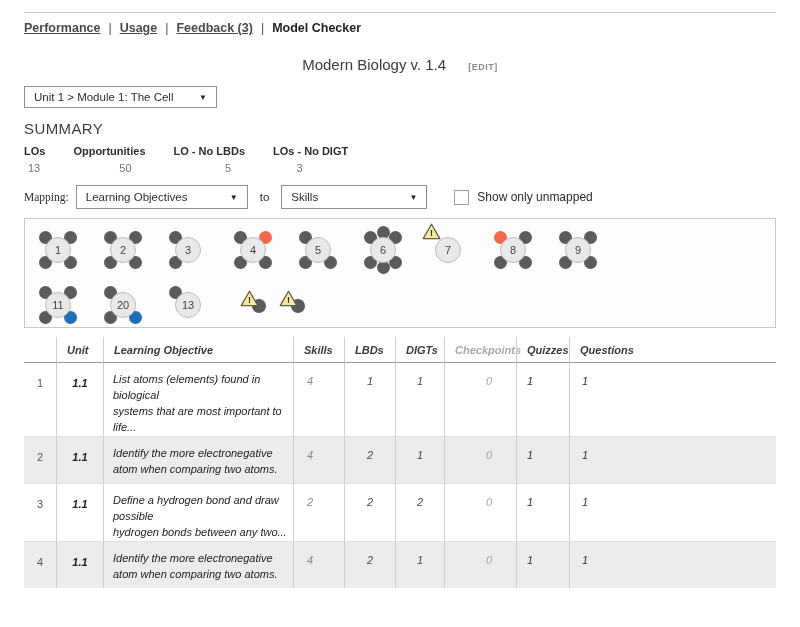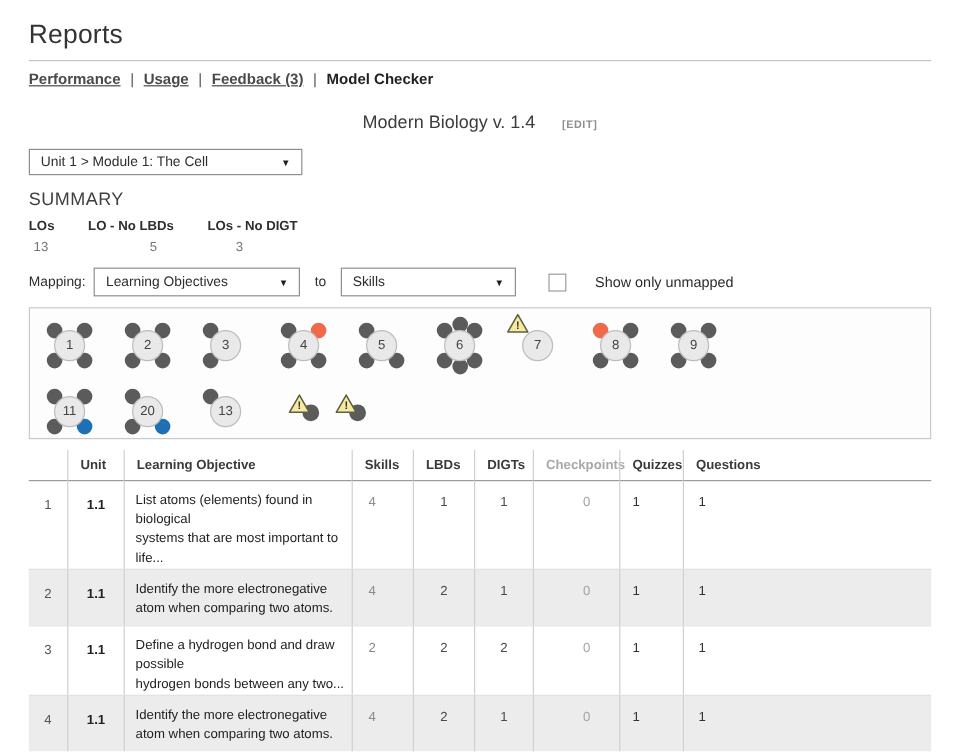--- a/index.html
+++ b/index.html
@@ -12,40 +12,40 @@
   .tabs{margin-top:8px;font-size:12.5px;color:#4d4d4d;}
   .tab{font-weight:600;color:#4a4a4a;text-decoration:underline;cursor:pointer;}
   .tab.active{font-weight:700;color:#1f1f1f;text-decoration:none;}
   .tab-sep{margin:0 8px;color:#555;font-weight:400;}
 
   .course-row{margin-top:21px;font-size:15px;color:#3c3c3c;text-align:center;}
   .edit{font-size:9px;font-weight:700;color:#8f8f8f;margin-left:18px;letter-spacing:.5px;cursor:pointer;}
 
   .select{display:flex;align-items:center;justify-content:space-between;border:1px solid #8f8f8f;
           background:#fff;height:22px;padding:0 9px;font-size:11.5px;color:#2e2e2e;cursor:pointer;box-sizing:border-box;}
-  .module-select{width:228px;margin-top:13px;text-align:center;}
+  .module-select{width:193px;margin-top:13px;text-align:center;}
   .chev{font-size:8px;color:#1f1f1f;margin-left:8px;}
 
   .summary{margin-top:12px;}
   .summary-h{font-size:15px;color:#3f3f3f;letter-spacing:.4px;}
   .stats{display:flex;margin-top:8px;}
   .stat{margin-right:28px;}
   .stat-label{font-size:11px;font-weight:700;color:#2e2e2e;}
   .stat-value{font-size:11px;color:#757575;margin-top:5px;}
   .stat .stat-value{text-align:right;padding-right:14px;}
   .stat.s0 .stat-value{text-align:left;padding-left:4px;padding-right:0;}
   .stat.s3 .stat-value{text-align:center;padding-right:22px;}
 
   .mapping{margin-top:11px;display:flex;align-items:center;font-size:11.5px;color:#2e2e2e;}
-  .map-label{margin-right:7px;}
+  .map-label{margin-right:7px;font-family:Liberation Serif, serif;}
   .dd1{width:172px;height:24px;}
   .dd2{width:146px;height:24px;}
   .to{margin:0 12px;}
   .cb{width:13px;height:13px;border:1px solid #9d9d9d;background:#fff;margin-left:27px;display:inline-block;cursor:pointer;}
-  .cb-label{margin-left:24px;font-size:12px;color:#2b2b2b;}
+  .cb-label{margin-left:8px;font-size:12px;color:#2b2b2b;}
 
   .diagram{margin-top:9px;border:1px solid #c9c9c9;background:#fdfdfd;height:110px;box-sizing:border-box;padding:8px 10px;}
   .mrow{display:flex;gap:19px;align-items:flex-start;}
   .mrow + .mrow{margin-top:9px;}
   .mnode{position:relative;width:46px;height:46px;flex:0 0 auto;cursor:pointer;}
   .mnode .core{position:absolute;left:10px;top:10px;width:26px;height:26px;border-radius:50%;
     background:#e9e9e9;border:1px solid #bdbdbd;z-index:2;display:flex;align-items:center;justify-content:center;
     font-size:11px;color:#444;box-sizing:border-box;}
   .mdot{position:absolute;width:13px;height:13px;border-radius:50%;z-index:1;}
   .pos-nw{left:4px;top:4px}.pos-ne{right:4px;top:4px}.pos-sw{left:4px;bottom:4px}.pos-se{right:4px;bottom:4px}
@@ -54,60 +54,63 @@
   .warn-ex{position:absolute;left:0;top:4px;width:19px;text-align:center;font-size:9px;font-weight:700;color:#2e2e2e;line-height:12px;}
   .unmapped{position:relative;width:32px;height:30px;margin-top:8px;flex:0 0 auto;cursor:pointer;}
   .unmapped .warn{left:0;top:0;}
   .unmapped .udot{position:absolute;left:12px;top:9px;width:14px;height:14px;border-radius:50%;z-index:1;}
   .mnode + .unmapped{margin-left:10px;}
   .unmapped + .unmapped{margin-left:-12px;}
 
   .lo-table{margin-top:9px;display:grid;grid-template-columns:32px 47px 190px 51px 51px 49px 72px 53px 1fr;}
   .th{font-size:11px;font-weight:700;color:#3a3a3a;padding:7px 4px 6px 10px;border-bottom:1px solid #9a9a9a;box-sizing:border-box;}
   .th.muted{color:#a8a8a8;}
-  .vl{border-left:1px solid #cfcfcf;}
+  .vl{border-left:1px solid #cfcfcf;font-style:italic;}
   .td{font-size:11px;color:#4a4a4a;padding-top:12px;min-height:47px;box-sizing:border-box;}
   .td.shade{background:#ececec;}
   .td.rt{border-top:1px solid #e3e3e3;}
   .c-idx{text-align:center;padding-top:14px;color:#555;}
   .c-unit{text-align:center;font-weight:700;color:#222;padding-top:14px;}
   .c-lo{padding:9px 5px 0 9px;color:#222;line-height:1.45;white-space:pre-line;}
   .c-skills{padding-left:13px;color:#8a8a8a;}
   .c-lbds{text-align:center;color:#4a4a4a;}
   .c-digts{text-align:center;color:#4a4a4a;}
   .c-checkpoints{text-align:right;padding-right:24px;color:#a5a5a5;}
   .c-quizzes{padding-left:10px;color:#333;}
   .c-questions{padding-left:12px;color:#333;}
 </style>
 </head>
 <body>
 
 <div class="page">
 
-  <h1>Reports</h1>
   <div class="rule"></div>
 
   <nav class="tabs"><span class="tab">Performance</span><span class="tab-sep">|</span><span class="tab">Usage</span><span class="tab-sep">|</span><span class="tab">Feedback (3)</span><span class="tab-sep">|</span><span class="tab active">Model Checker</span></nav>
 
   <div class="course-row">
     <span>Modern Biology v. 1.4</span>
     <span class="edit">[EDIT]</span>
   </div>
 
   <div class="select module-select">
     <span>Unit 1 &gt; Module 1: The Cell</span>
     <span class="chev">▼</span>
   </div>
 
   <div class="summary">
     <div class="summary-h">SUMMARY</div>
     <div class="stats">
         <div class="stat s0">
           <div class="stat-label">LOs</div>
           <div class="stat-value">13</div>
+        </div>
+        <div class="stat s1">
+          <div class="stat-label">Opportunities</div>
+          <div class="stat-value">50</div>
         </div>
         <div class="stat s2">
           <div class="stat-label">LO - No LBDs</div>
           <div class="stat-value">5</div>
         </div>
         <div class="stat s3">
           <div class="stat-label">LOs - No DIGT</div>
           <div class="stat-value">3</div>
         </div>
       </div>

